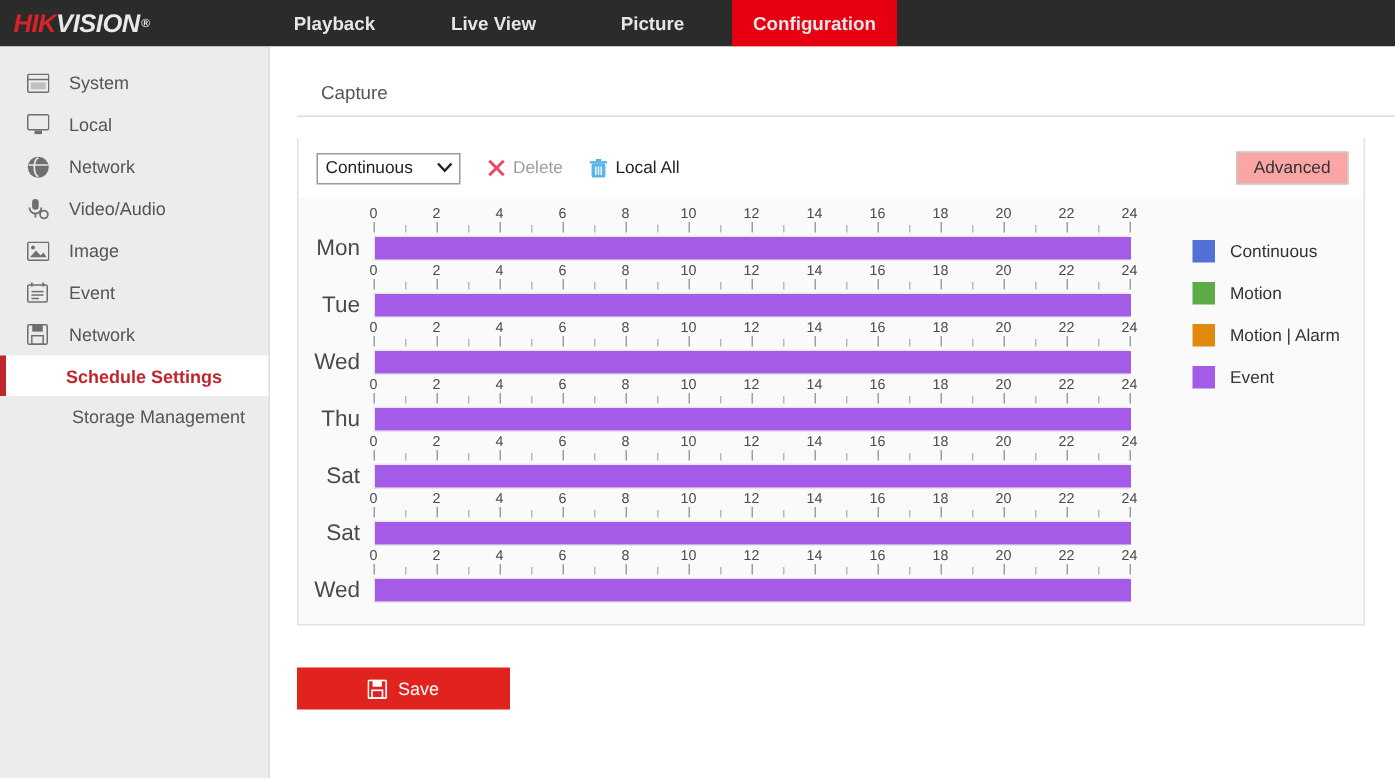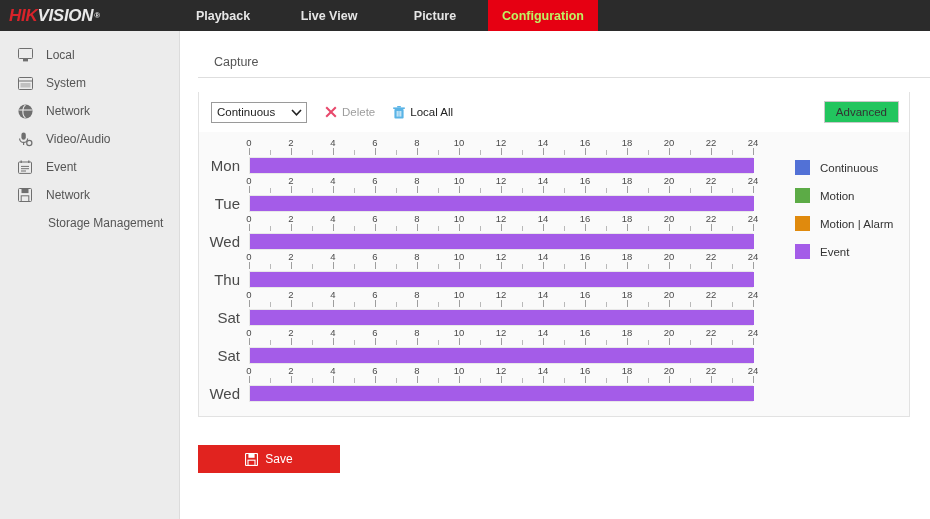--- a/index.html
+++ b/index.html
@@ -26,21 +26,21 @@
   .logo .hik { color: #d8232a; }
   .logo .vision { color: #e9e9e9; }
   .logo .reg { color: #e9e9e9; font-size: 8px; font-style: normal;
                vertical-align: super; margin-left: 1px; }
   .topnav { display: flex; align-items: stretch; }
   .topnav .navitem {
     display: flex; align-items: center; justify-content: center;
     color: #e6e6e6; font-size: 12.5px; font-weight: bold;
     padding: 0 14px; min-width: 106px; cursor: pointer;
   }
-  .topnav .navitem.active { background: #e60012; color: #bef264; }
+  .topnav .navitem.active { background: #e60012; color: #e5e5e5; }
 
   
   .body { display: flex; height: 488px; }
 
   
   .sidebar {
     width: 180px; background: #ececec; border-right: 1px solid #dcdcdc;
     padding-top: 10px; flex: 0 0 180px;
   }
   .side-item {
@@ -103,21 +103,21 @@
     padding: 0 4px 0 5px; font-size: 11.5px; color: #222; cursor: pointer;
   }
   .btn-flat {
     display: flex; align-items: center; margin-left: 18px;
     font-size: 11.5px; cursor: pointer;
   }
   .btn-flat .ic { margin-right: 5px; display: flex; align-items: center; }
   .btn-flat.disabled { color: #9d9d9d; cursor: default; }
   .btn-flat.enabled { color: #222; }
   .advanced-btn {
-    margin-left: auto; border: 1px solid #c9c9c9; background: #22c55e;
+    margin-left: auto; border: 1px solid #c9c9c9; background: #fca5a5;
     height: 22px; padding: 0 11px; font-size: 11.5px; color: #333;
     display: flex; align-items: center; cursor: pointer;
   }
 
   
   .sched-wrap {
     border: 1px solid #e2e2e2; border-top: none; background: #fafafa;
     padding: 6px 0 12px 0;
   }
   .day-row { display: flex; align-items: flex-start; height: 38px; }
@@ -173,37 +173,37 @@
       <div class="navitem active">Configuration</div>
     </div>
   </div>
 
   <div class="body">
 
     <div class="sidebar">
 
       <div class="side-item">
         <span class="ico">
-          <svg width="15" height="14" viewBox="0 0 15 14">
-              <rect x="0.5" y="0.5" width="14" height="10" rx="1" fill="none" stroke="#6f6f6f"></rect>
-              <rect x="5" y="11" width="5" height="2.4" fill="#6f6f6f"></rect>
-            </svg>
-        </span>
-        <span class="lbl">Local</span>
-      </div>
-
-      <div class="side-item">
-        <span class="ico">
           <svg width="15" height="13" viewBox="0 0 15 13">
               <rect x="0.5" y="0.5" width="14" height="12" rx="1" fill="none" stroke="#6f6f6f"></rect>
               <line x1="0.5" y1="4" x2="14.5" y2="4" stroke="#6f6f6f"></line>
               <rect x="2.5" y="6" width="10" height="4.5" fill="#6f6f6f" opacity="0.35"></rect>
             </svg>
         </span>
         <span class="lbl">System</span>
+      </div>
+
+      <div class="side-item">
+        <span class="ico">
+          <svg width="15" height="14" viewBox="0 0 15 14">
+              <rect x="0.5" y="0.5" width="14" height="10" rx="1" fill="none" stroke="#6f6f6f"></rect>
+              <rect x="5" y="11" width="5" height="2.4" fill="#6f6f6f"></rect>
+            </svg>
+        </span>
+        <span class="lbl">Local</span>
       </div>
 
       <div class="side-item">
         <span class="ico">
           <svg width="15" height="15" viewBox="0 0 15 15">
               <circle cx="7.5" cy="7.5" r="7" fill="#6f6f6f"></circle>
               <path d="M7.5 1.2 C4 3 4 12 7.5 13.8" fill="none" stroke="#ececec" stroke-width="1.1"></path>
               <path d="M1.2 6 H13.8" stroke="#ececec" stroke-width="1.1"></path>
             </svg>
         </span>
@@ -215,20 +215,30 @@
           <svg width="15" height="15" viewBox="0 0 15 15">
               <rect x="3.4" y="0.6" width="4.4" height="7.2" rx="2.2" fill="#6f6f6f"></rect>
               <path d="M1.6 6.4 a4 4 0 0 0 8 0" fill="none" stroke="#6f6f6f" stroke-width="1.2"></path>
               <line x1="5.6" y1="10.2" x2="5.6" y2="13" stroke="#6f6f6f" stroke-width="1.2"></line>
               <circle cx="11.3" cy="11" r="2.6" fill="none" stroke="#6f6f6f" stroke-width="1.2"></circle>
             </svg>
         </span>
         <span class="lbl">Video/Audio</span>
       </div>
 
+      <div class="side-item">
+        <span class="ico">
+          <svg width="15" height="13" viewBox="0 0 15 13">
+              <rect x="0.5" y="0.5" width="14" height="12" rx="1" fill="none" stroke="#6f6f6f"></rect>
+              <circle cx="4" cy="4" r="1.3" fill="#6f6f6f"></circle>
+              <path d="M2 10.5 L6 6 L9 9.4 L11 7.4 L13 10.5 Z" fill="#6f6f6f"></path>
+            </svg>
+        </span>
+        <span class="lbl">Image</span>
+      </div>
 
       <div class="side-item">
         <span class="ico">
           <svg width="14" height="14" viewBox="0 0 14 14">
               <rect x="0.5" y="2" width="13" height="11.4" rx="1" fill="none" stroke="#6f6f6f"></rect>
               <line x1="3.2" y1="0.4" x2="3.2" y2="3" stroke="#6f6f6f" stroke-width="1.3"></line>
               <line x1="10.8" y1="0.4" x2="10.8" y2="3" stroke="#6f6f6f" stroke-width="1.3"></line>
               <line x1="3" y1="6.4" x2="11" y2="6.4" stroke="#6f6f6f"></line>
               <line x1="3" y1="8.7" x2="11" y2="8.7" stroke="#6f6f6f"></line>
               <line x1="3" y1="11" x2="8" y2="11" stroke="#6f6f6f"></line>
@@ -241,20 +251,23 @@
         <span class="ico">
           <svg width="14" height="14" viewBox="0 0 14 14">
               <rect x="0.5" y="0.5" width="13" height="13" rx="1" fill="none" stroke="#6f6f6f"></rect>
               <rect x="3.5" y="0.5" width="7" height="4.6" fill="#6f6f6f"></rect>
               <rect x="3.2" y="7.8" width="7.6" height="5.7" fill="none" stroke="#6f6f6f"></rect>
             </svg>
         </span>
         <span class="lbl">Network</span>
       </div>
 
+      <div class="side-sub active">
+        <span>Schedule Settings</span>
+      </div>
       <div class="side-sub">
         <span>Storage Management</span>
       </div>
     </div>
 
     <div class="main">
 
       <div class="tabs">
         <div class="tab">Capture</div>
       </div>

